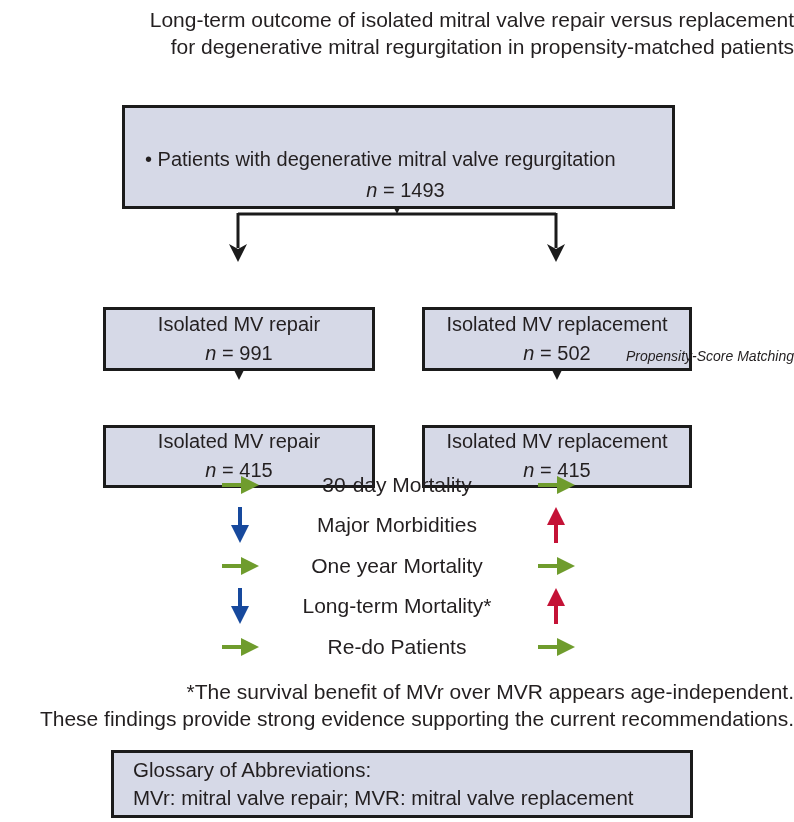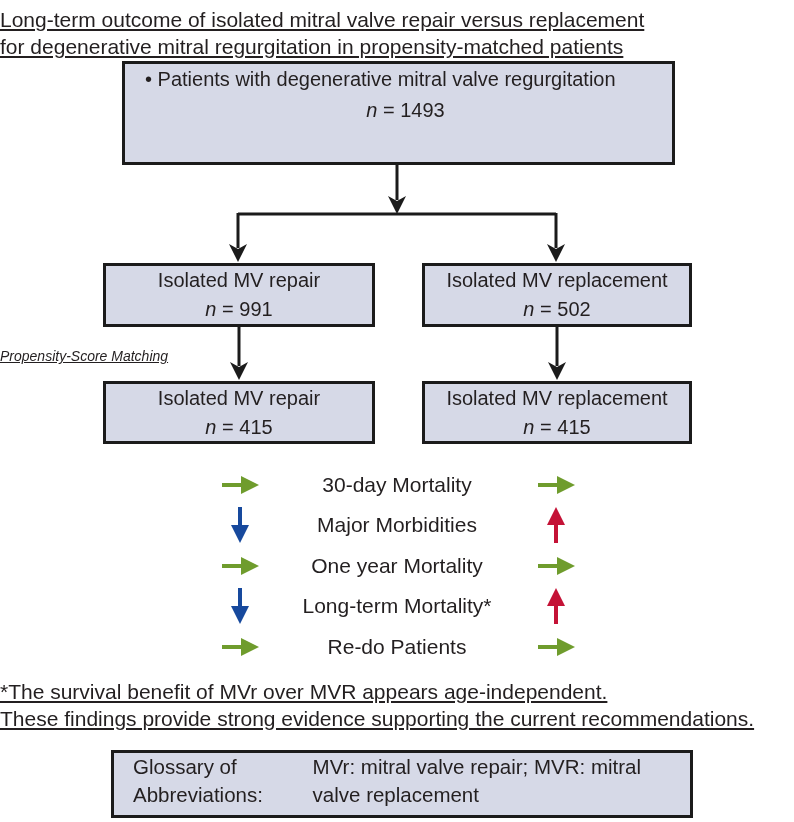--- a/index.html
+++ b/index.html
@@ -1,24 +1,24 @@
 <!DOCTYPE html>
 <html><head>
 <meta charset="utf-8">
 <style>
   html,body{margin:0;padding:0;background:#ffffff;}
   .canvas{
     position:relative;width:794px;height:822px;background:#ffffff;
     font-family:"Liberation Sans","DejaVu Sans",sans-serif;color:#231f20;overflow:hidden;
   }
-  .centered-text{position:absolute;left:0;width:794px;text-align:left;text-decoration:underline;}
+  .centered-text{position:absolute;left:0;width:794px;text-align:right;}
   .figure-title{top:6px;font-size:21px;line-height:27px;}
   .flow-box{
     position:absolute;box-sizing:border-box;background:#d6d9e7;border:3px solid #1b1b1b;
-    display:flex;flex-direction:column;justify-content:flex-start;font-size:20px;
+    display:flex;flex-direction:column;justify-content:flex-end;font-size:20px;margin-top:44px;
   }
   .flow-box .box-line{text-align:center;line-height:29px;}
   .top-box{left:122px;top:61px;width:553px;height:104px;padding-left:20px;padding-right:6px;}
   .top-box .bullet-line{text-align:left;line-height:31px;}
   .top-box .bullet-line::before{content:"\2022\00a0";}
   .top-box .box-line{line-height:31px;}
   .box-r1-left{left:103px;top:263px;width:272px;height:64px;}
   .box-r1-right{left:422px;top:263px;width:270px;height:64px;}
   .box-r2-left{left:103px;top:381px;width:272px;height:63px;}
   .box-r2-right{left:422px;top:381px;width:270px;height:63px;}
@@ -40,21 +40,21 @@
   .arrow::after{content:"";position:absolute;width:0;height:0;}
   .arrow.right::after{right:0;top:1px;border-top:9px solid transparent;border-bottom:9px solid transparent;border-left:18px solid currentColor;}
   .arrow.down::after{bottom:0;left:1px;border-left:9px solid transparent;border-right:9px solid transparent;border-top:18px solid currentColor;}
   .arrow.up::after{top:0;left:1px;border-left:9px solid transparent;border-right:9px solid transparent;border-bottom:18px solid currentColor;}
   .green{color:#6f9c2d;}
   .blue{color:#17499d;}
   .red{color:#c41236;}
   .footnote{top:678px;font-size:21px;line-height:27px;}
   .glossary-box{
     position:absolute;box-sizing:border-box;left:111px;top:750px;width:582px;height:68px;
-    background:#d6d9e7;border:3px solid #1b1b1b;display:flex;flex-direction:row;justify-content:center;
+    background:#d6d9e7;border:3px solid #1b1b1b;display:flex;flex-direction:column;justify-content:center;
     padding-left:19px;font-size:20.5px;
   }
   .glossary-box .gloss-line{line-height:28px;text-align:left;}
 </style>
 </head>
 <body>
 
 <div class="canvas">
 
   <div class="centered-text figure-title">

